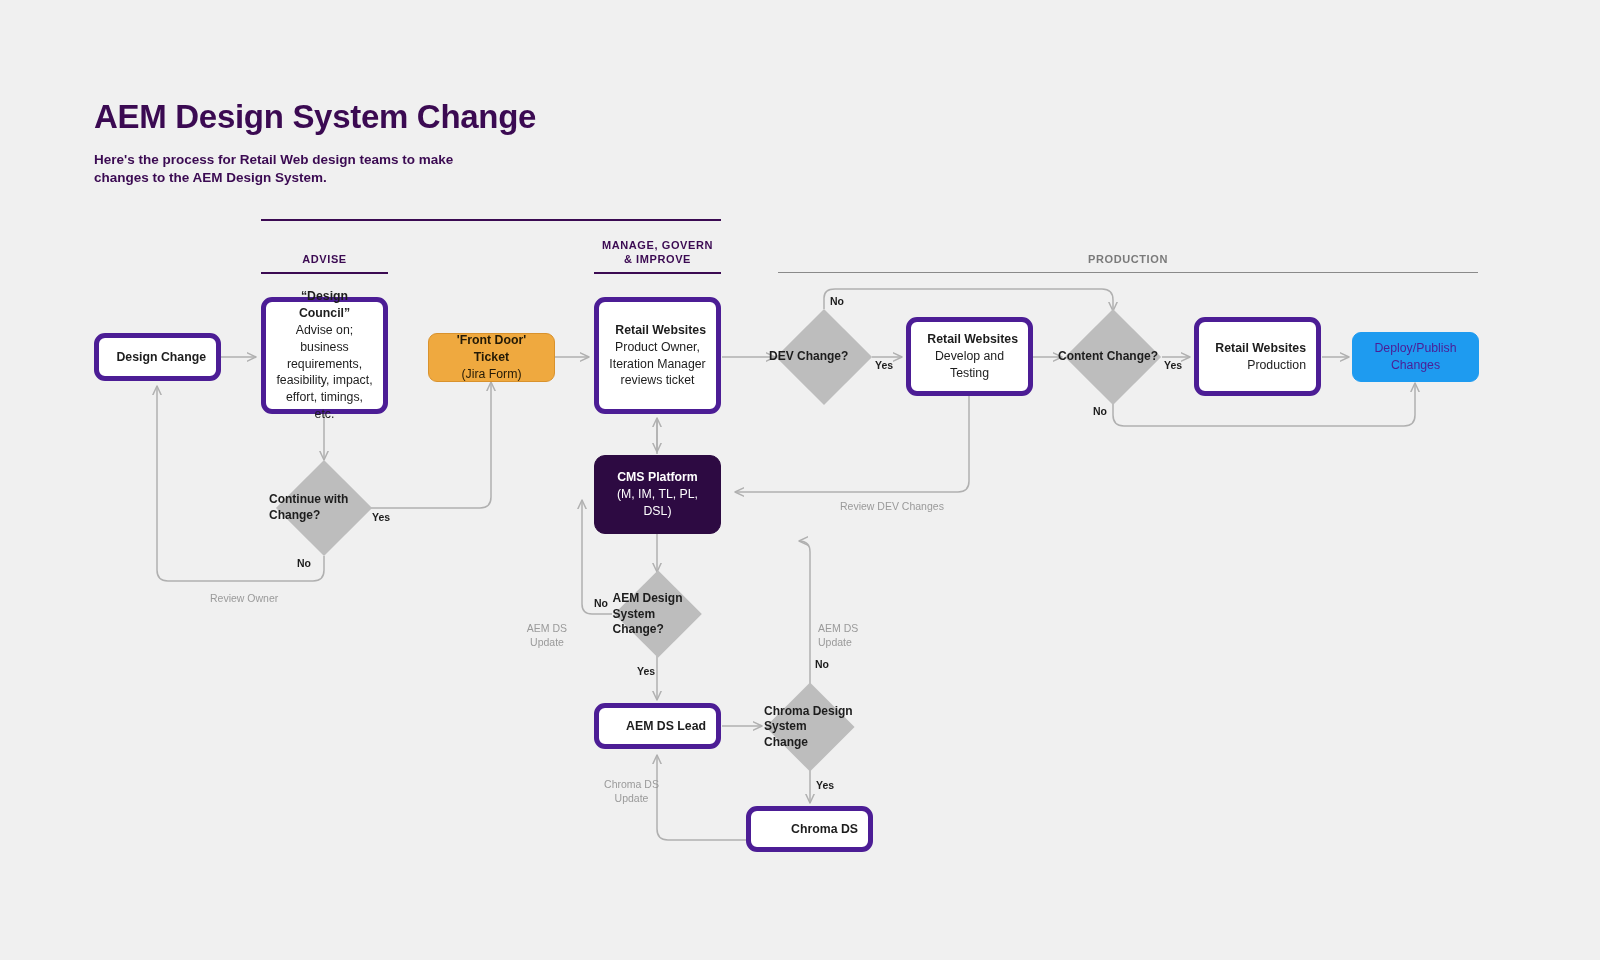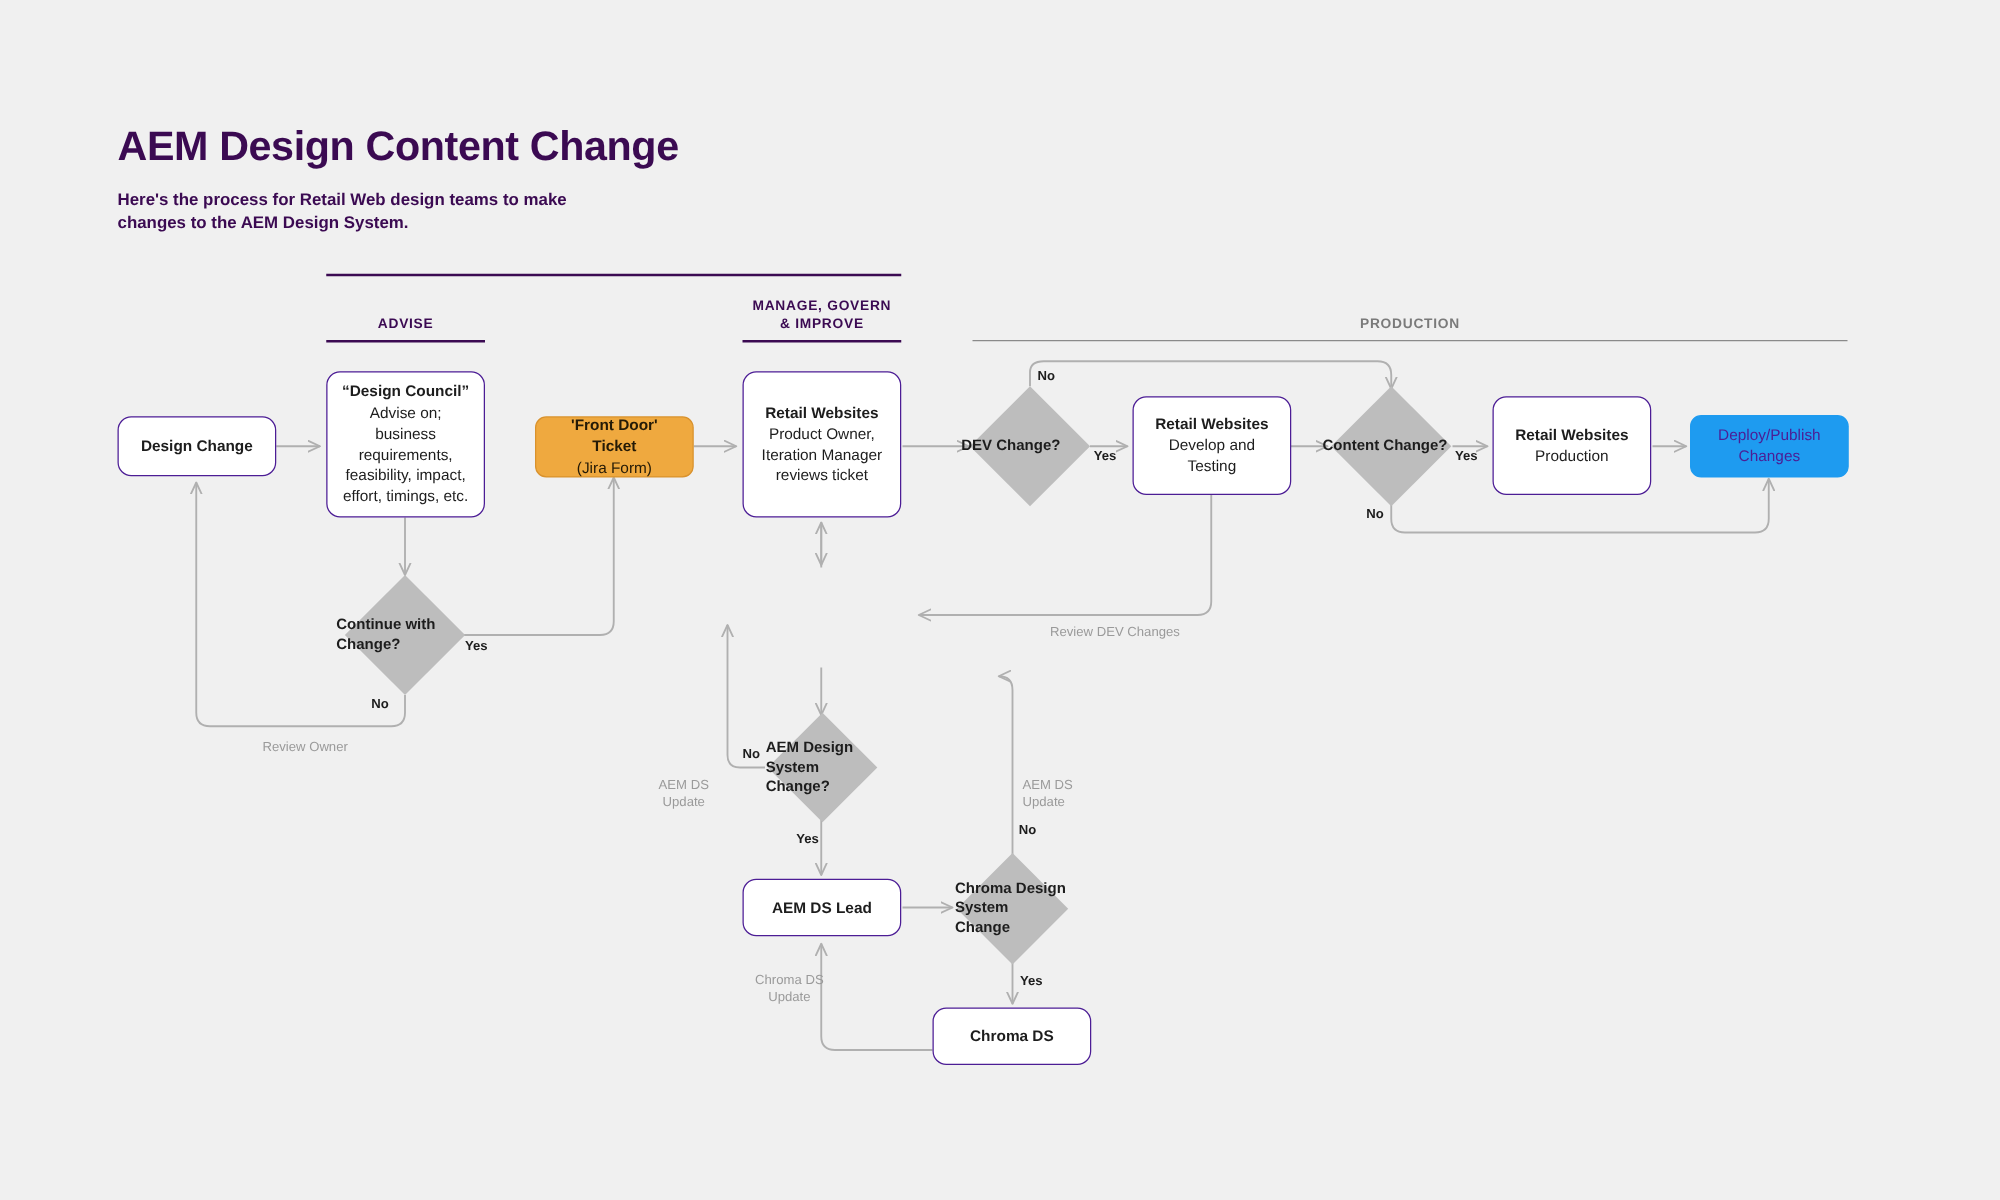--- a/index.html
+++ b/index.html
@@ -37,21 +37,21 @@
   
   .node{
     position:absolute;box-sizing:border-box;
     display:flex;flex-direction:column;align-items:center;justify-content:center;
     border-radius:11px;text-align:center;
     font-size:12.3px;color:#1d1d1d;line-height:1.38;
     padding:6px 10px;
   }
   .node .t1{font-weight:700;}
   .node .t2{font-weight:400;}
-  .node.white{background:#ffffff;border:1px solid #4c1d95;}
+  .node.white{background:#ffffff;border:5px solid #4c1d95;align-items:flex-end;}
   .node.orange{background:#efa93f;border:1px solid #d9922d;border-radius:9px;justify-content:center;}
   .node.orange .t1{font-weight:700;color:#241a06;}
   .node.orange .t2{color:#241a06;}
   .node.blue{background:#1e9bf0;border:1px solid #1e9bf0;border-radius:9px;}
   .node.blue .t1{font-weight:400;color:#4c1d95;}
   .node.purple{background:#2d0a42;border:1px solid #2d0a42;border-radius:11px;}
   .node.purple .t1{color:#ffffff;font-weight:700;}
   .node.purple .t2{color:#ffffff;font-weight:400;}
 
   
@@ -75,21 +75,21 @@
   }
   .elabel.muted{color:#9a9a9a;font-weight:400;font-size:10.5px;}
 
   svg#wires{position:absolute;left:0;top:0;width:1600px;height:960px;pointer-events:none;}
 </style>
 </head>
 <body>
 
 <div id="stage">
 
-  <div class="page-title">AEM Design Content Change</div>
+  <div class="page-title">AEM Design System Change</div>
   <div class="page-sub">Here's the process for Retail Web design teams to make
 changes to the AEM Design System.</div>
 
   <div class="lane" style="left:261px;top:214px;width:460px;">
     <div class="lane-rule"></div>
   </div>
 
   <div class="lane" style="left:261px;top:253px;width:127px;">
     <div class="lane-label">ADVISE</div>
     <div class="lane-rule"></div>
@@ -185,20 +185,24 @@
 
   <div class="node white" style="left:1194px;top:317px;width:127px;height:79px;">
     <div class="t1">Retail Websites</div>
     <div class="t2">Production</div>
   </div>
 
   <div class="node blue" style="left:1352px;top:332px;width:127px;height:50px;">
     <div class="t1">Deploy/Publish Changes</div>
   </div>
 
+  <div class="node purple" style="left:594px;top:455px;width:127px;height:79px;">
+    <div class="t1">CMS Platform</div>
+    <div class="t2">(M, IM, TL, PL, DSL)</div>
+  </div>
 
   <div class="node white" style="left:594px;top:703px;width:127px;height:46px;">
     <div class="t1">AEM DS Lead</div>
   </div>
 
   <div class="node white" style="left:746px;top:806px;width:127px;height:46px;">
     <div class="t1">Chroma DS</div>
   </div>
 
   <div class="diamond" style="left:276px;top:460px;width:96px;height:96px;">

